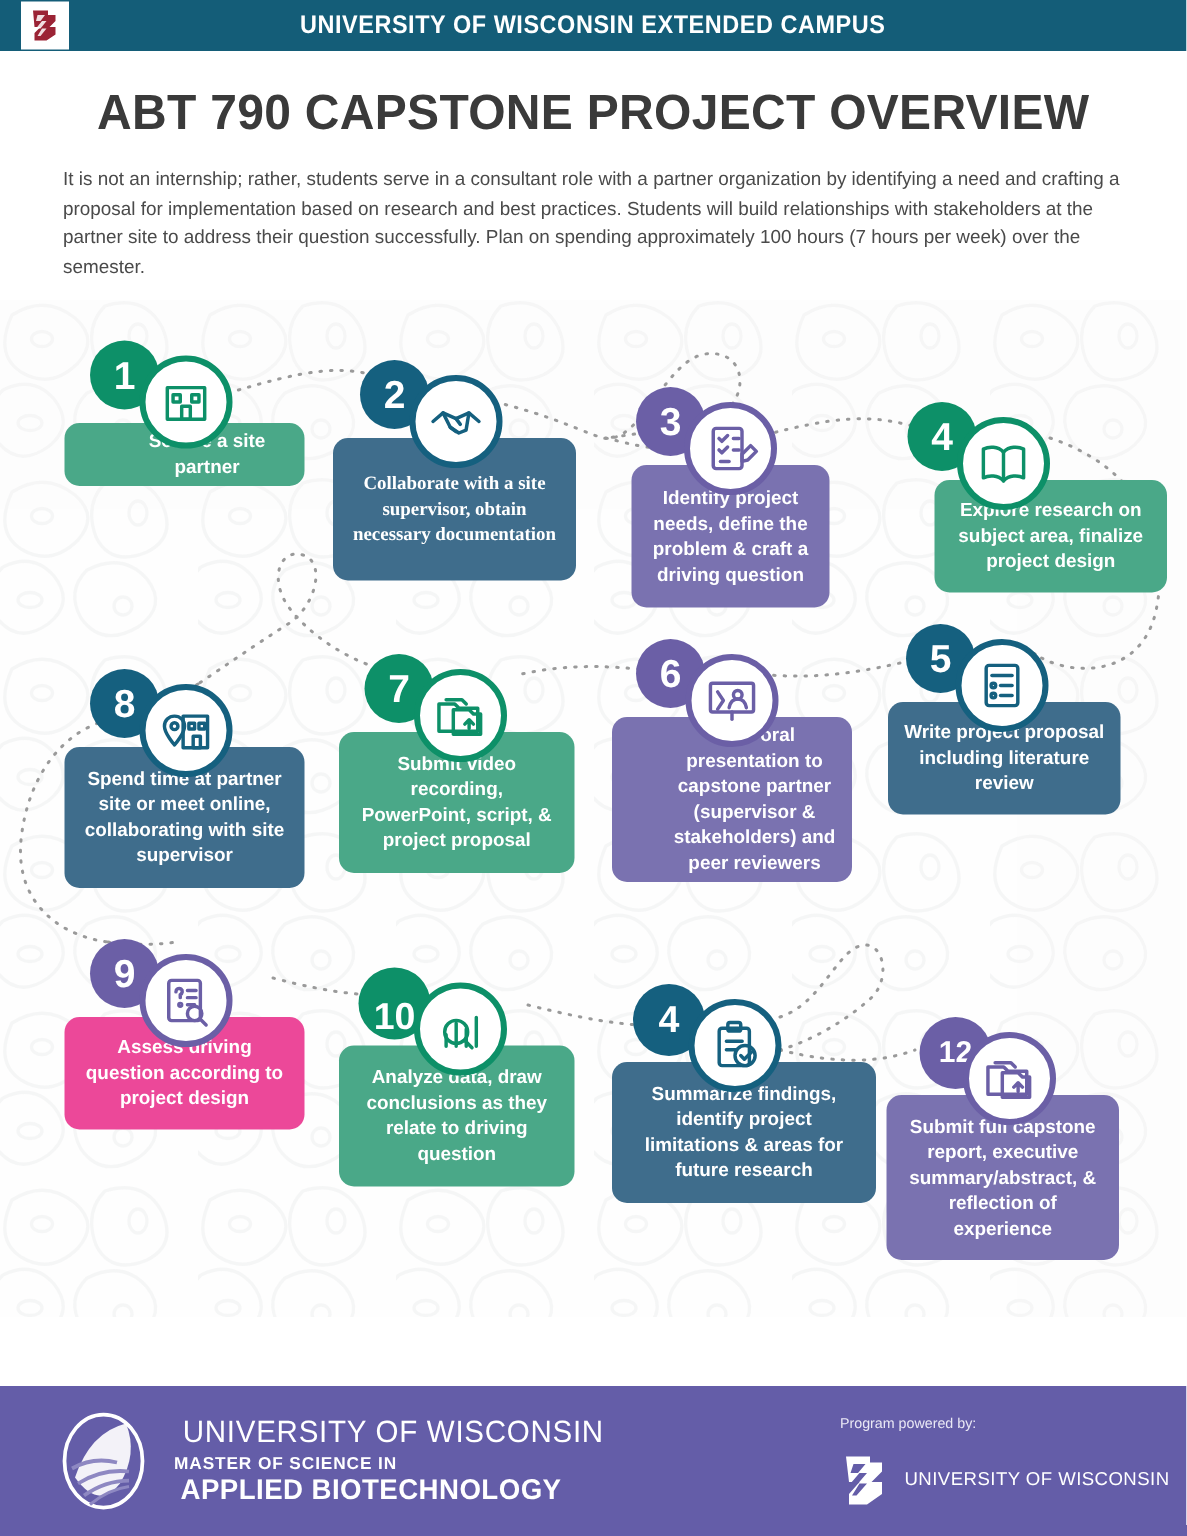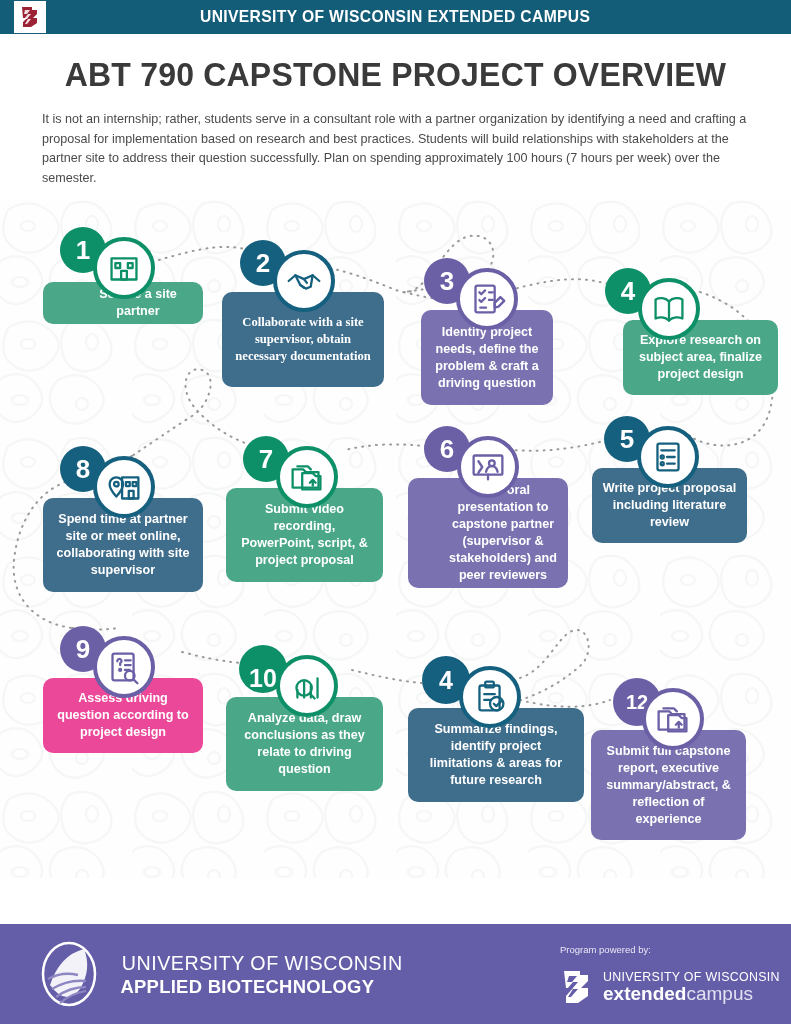--- a/index.html
+++ b/index.html
@@ -406,32 +406,30 @@
     <svg width="66" height="66" viewBox="0 0 66 66">
       <ellipse cx="33" cy="33" rx="26" ry="31" fill="none" stroke="#ffffff" stroke-width="2.5"></ellipse>
       <path d="M14 44 q10 -30 34 -36 q8 20 -4 40 q-14 18 -30 -4 Z" fill="#ffffff" opacity="0.92"></path>
       <path d="M12 38 q14 -8 30 -4" stroke="#8e88c2" stroke-width="2.5" fill="none"></path>
       <path d="M16 48 q16 -10 34 -8" stroke="#8e88c2" stroke-width="2.5" fill="none"></path>
       <path d="M20 56 q14 -10 30 -10" stroke="#8e88c2" stroke-width="2.5" fill="none"></path>
       <path d="M24 62 q12 -10 26 -12" stroke="#8e88c2" stroke-width="2" fill="none"></path>
     </svg>
     <div class="uwlogo-text">
       <div class="uw-l1">UNIVERSITY OF WISCONSIN</div>
+      <div class="uw-l2">MASTER OF SCIENCE IN</div>
       <div class="uw-l3">APPLIED BIOTECHNOLOGY</div>
     </div>
   </div>
 
   <div class="powered">
     <div class="powered-label">Program powered by:</div>
     <div class="ec-logo">
       <svg width="34" height="38" viewBox="0 0 34 38">
         <path d="M4 3 L20 3 L20 7 L28 7 L28 13 L21 20 L28 20 L28 28 L18 35 L6 35 L6 28 L13 20 L6 20 Z" fill="#ffffff"></path>
         <path d="M9 8 L17 8 L12 14 L18 14 L12 21 L18 21 L11 29 L8 29 L13 21 L7 21 L13 14 L7 14 Z" fill="#645da8"></path>
       </svg>
       <div class="ec-text">
         <div class="ec-l1">UNIVERSITY OF WISCONSIN</div>
-        <div class="ec-l2">
-          <span class="ec-bold">extended</span><span class="ec-light">campus</span>
-        </div>
       </div>
     </div>
   </div>
 </div>
 
 </body></html>

